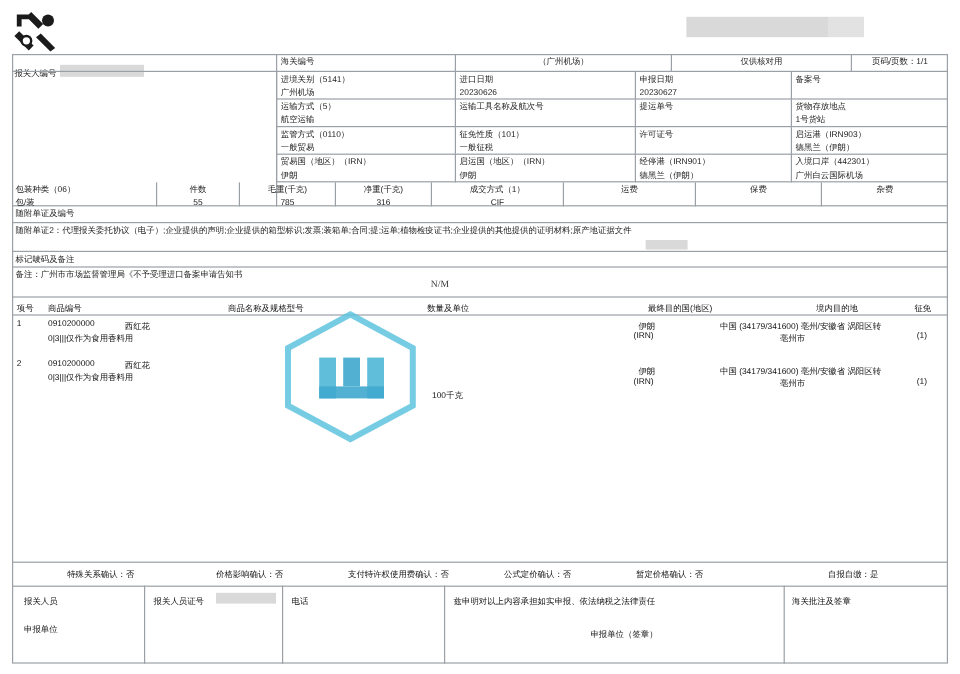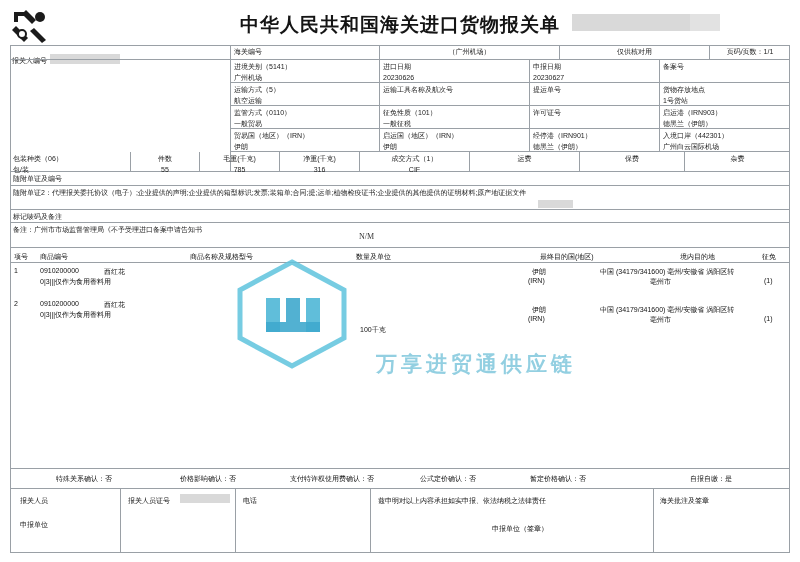--- a/index.html
+++ b/index.html
@@ -71,21 +71,20 @@
         <path d="M4 4 L14 4 L14 8 L8 8 L8 14 L4 14 Z"></path>
         <path d="M16 2 l10 10 -4 4 -10 -10 z"></path>
         <circle cx="30" cy="9" r="5"></circle>
         <path d="M6 18 l12 12 -4 4 -12 -12 z"></path>
         <path d="M24 20 l12 12 -4 3 -12 -12 z"></path>
         <circle cx="12" cy="26" r="4" fill="#fff" stroke="#1b1b1b" stroke-width="2"></circle>
       </g>
     </svg>
   </div>
 
-  <div class="title">中华人民共和国海关进口货物报关单</div>
   <div class="redact-hdr"></div>
   <div class="redact-hdr2"></div>
 
   <div style="position:absolute;left:12px;top:56px;font-size:7px;">报关人编号</div>
   <div style="position:absolute;left:50px;top:54px;width:70px;height:10px;background:#d9d9d9;"></div>
 
   <div class="frame"></div>
 
   <div class="cell bb" style="left:10px;top:45px;width:220px;height:15px;"></div>
   <div class="cell bb br bl" style="left:230px;top:45px;width:150px;height:15px;">
@@ -251,21 +250,20 @@
 
   <div class="wm-hex">
     <svg width="120" height="112" viewBox="0 0 120 112">
       <polygon points="60,4 112,32 112,80 60,108 8,80 8,32" fill="none" stroke="#5ec3dd" stroke-width="5" opacity=".85"></polygon>
       <rect x="34" y="40" width="14" height="34" fill="#4fb7d6" opacity=".9"></rect>
       <rect x="54" y="40" width="14" height="24" fill="#3fa9cd" opacity=".9"></rect>
       <rect x="74" y="40" width="14" height="34" fill="#4fb7d6" opacity=".9"></rect>
       <rect x="34" y="64" width="54" height="10" fill="#3fa9cd" opacity=".9"></rect>
     </svg>
   </div>
-  <div class="wm-text">万享进贸通供应链</div>
 
   <div class="hline" style="left:10px;top:468px;width:780px;"></div>
   <div class="hline" style="left:10px;top:488px;width:780px;"></div>
   <div style="position:absolute;left:56px;top:474px;font-size:7px;">
     <span>特殊关系确认：</span><span>否</span>
   </div>
   <div style="position:absolute;left:180px;top:474px;font-size:7px;">
     <span>价格影响确认：</span><span>否</span>
   </div>
   <div style="position:absolute;left:290px;top:474px;font-size:7px;">

